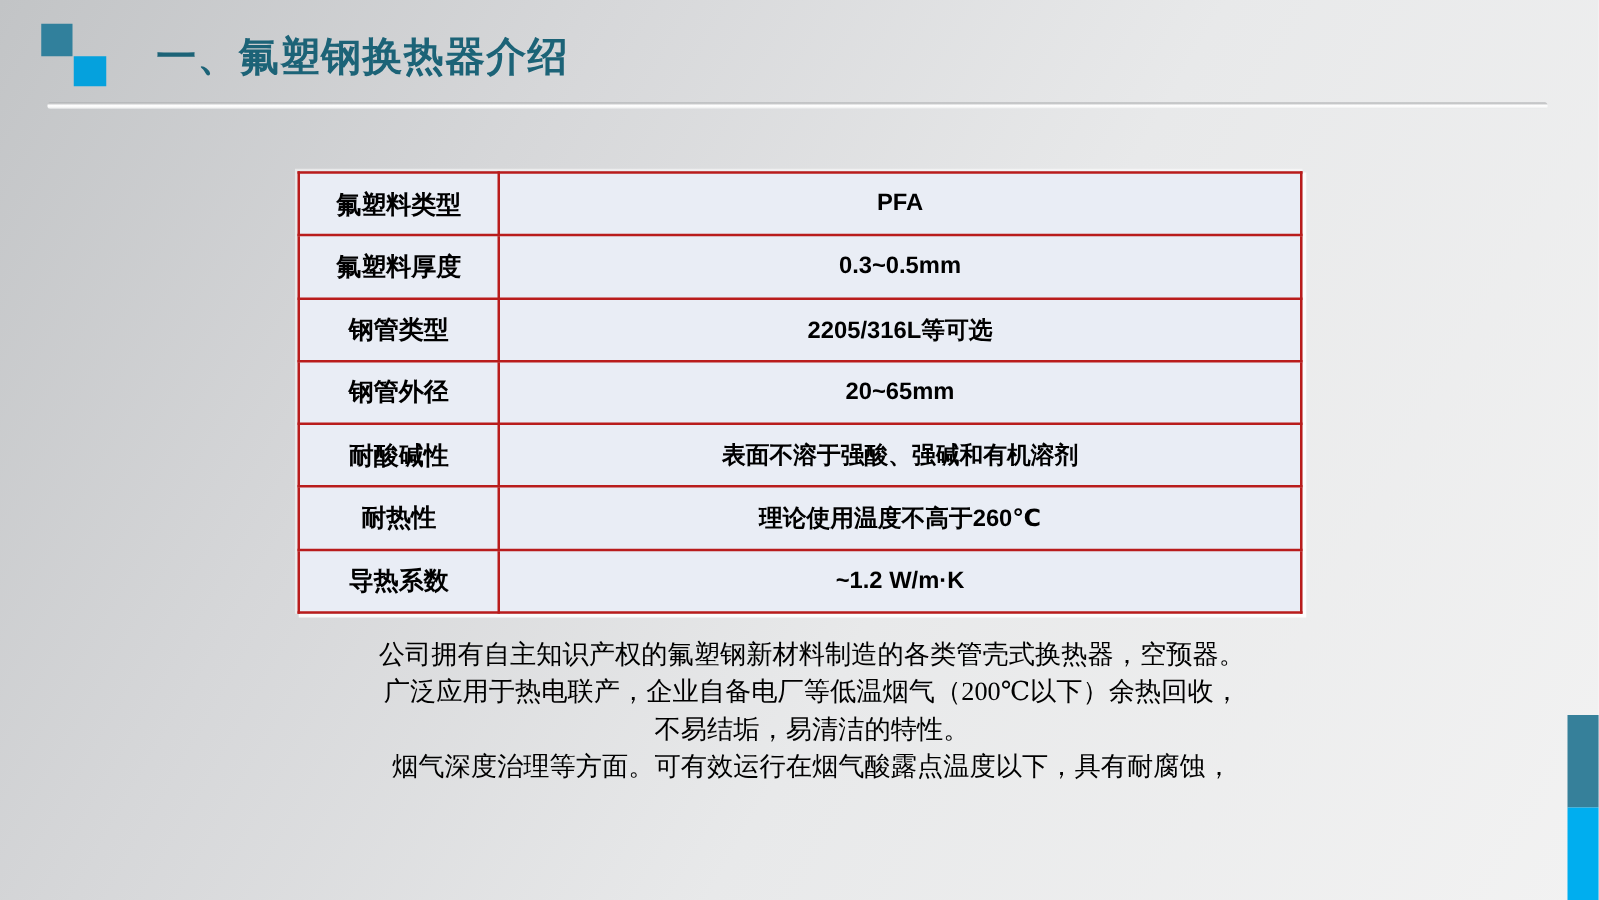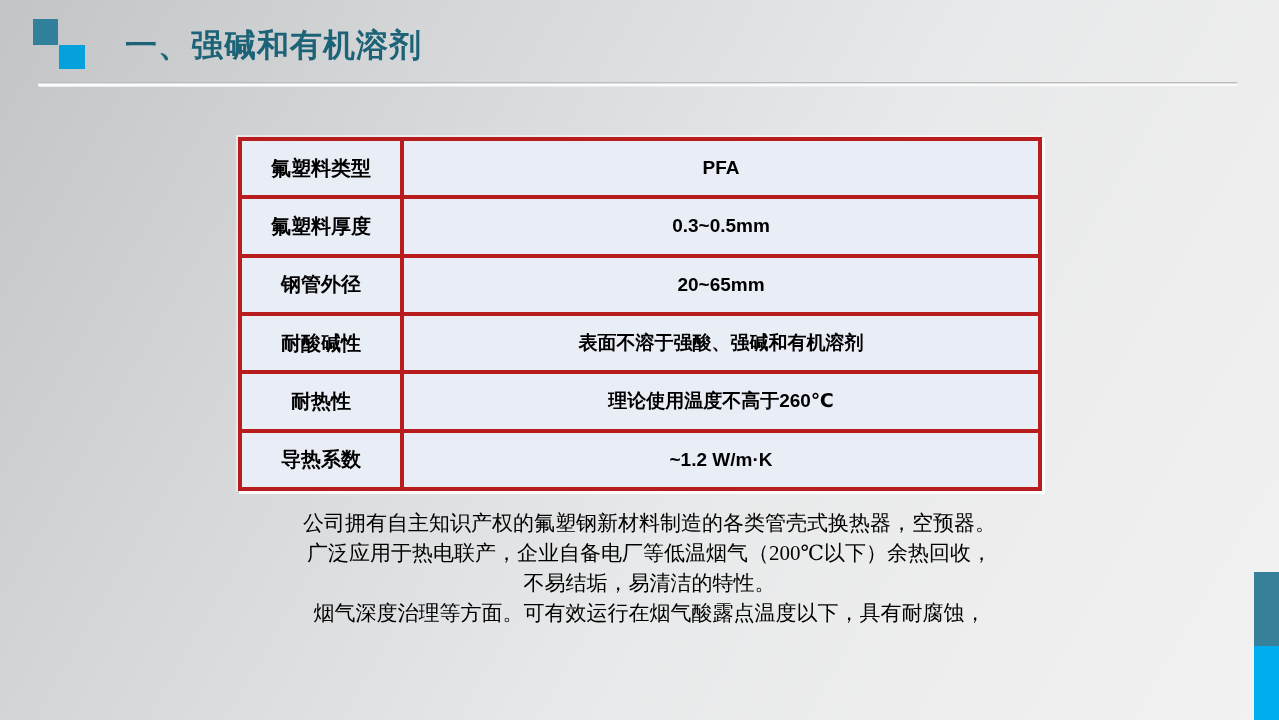--- a/index.html
+++ b/index.html
@@ -34,21 +34,21 @@
 
   
   .spec-table {
     position: absolute; left: 238px; top: 137px;
     width: 804px; height: 354px;
     border-collapse: collapse;
     table-layout: fixed;
     box-shadow: 2px 2px 0 1px rgba(255,255,255,0.85), -1px -1px 0 1px rgba(255,255,255,0.5);
   }
   .spec-table td {
-    border: 4px solid #b91c1c;
+    border: 2px solid #b91c1c;
     background: #e9edf5;
     text-align: center; vertical-align: middle;
     color: #000000;
     padding: 0;
   }
   .spec-table td.label-cell {
     width: 158px;
     font-size: 20px; font-weight: bold;
     font-family: "Liberation Serif", "DejaVu Serif", serif;
   }
@@ -75,32 +75,36 @@
   .bar-blue {
     position: absolute; left: 1254px; top: 646px;
     width: 25px; height: 74px; background: #00aeef;
   }
 </style>
 </head>
 <body>
 
 <div class="sq-teal"></div>
 <div class="sq-blue"></div>
-<div class="slide-title">一、强碱和有机溶剂</div>
+<div class="slide-title">一、氟塑钢换热器介绍</div>
 <div class="title-rule"></div>
 
 <table class="spec-table">
   <tbody>
     <tr>
       <td class="label-cell">氟塑料类型</td>
       <td class="value-cell">PFA</td>
     </tr>
     <tr>
       <td class="label-cell">氟塑料厚度</td>
       <td class="value-cell">0.3~0.5mm</td>
+    </tr>
+    <tr>
+      <td class="label-cell">钢管类型</td>
+      <td class="value-cell">2205/316L等可选</td>
     </tr>
     <tr>
       <td class="label-cell">钢管外径</td>
       <td class="value-cell">20~65mm</td>
     </tr>
     <tr>
       <td class="label-cell">耐酸碱性</td>
       <td class="value-cell">表面不溶于强酸、强碱和有机溶剂</td>
     </tr>
     <tr>

